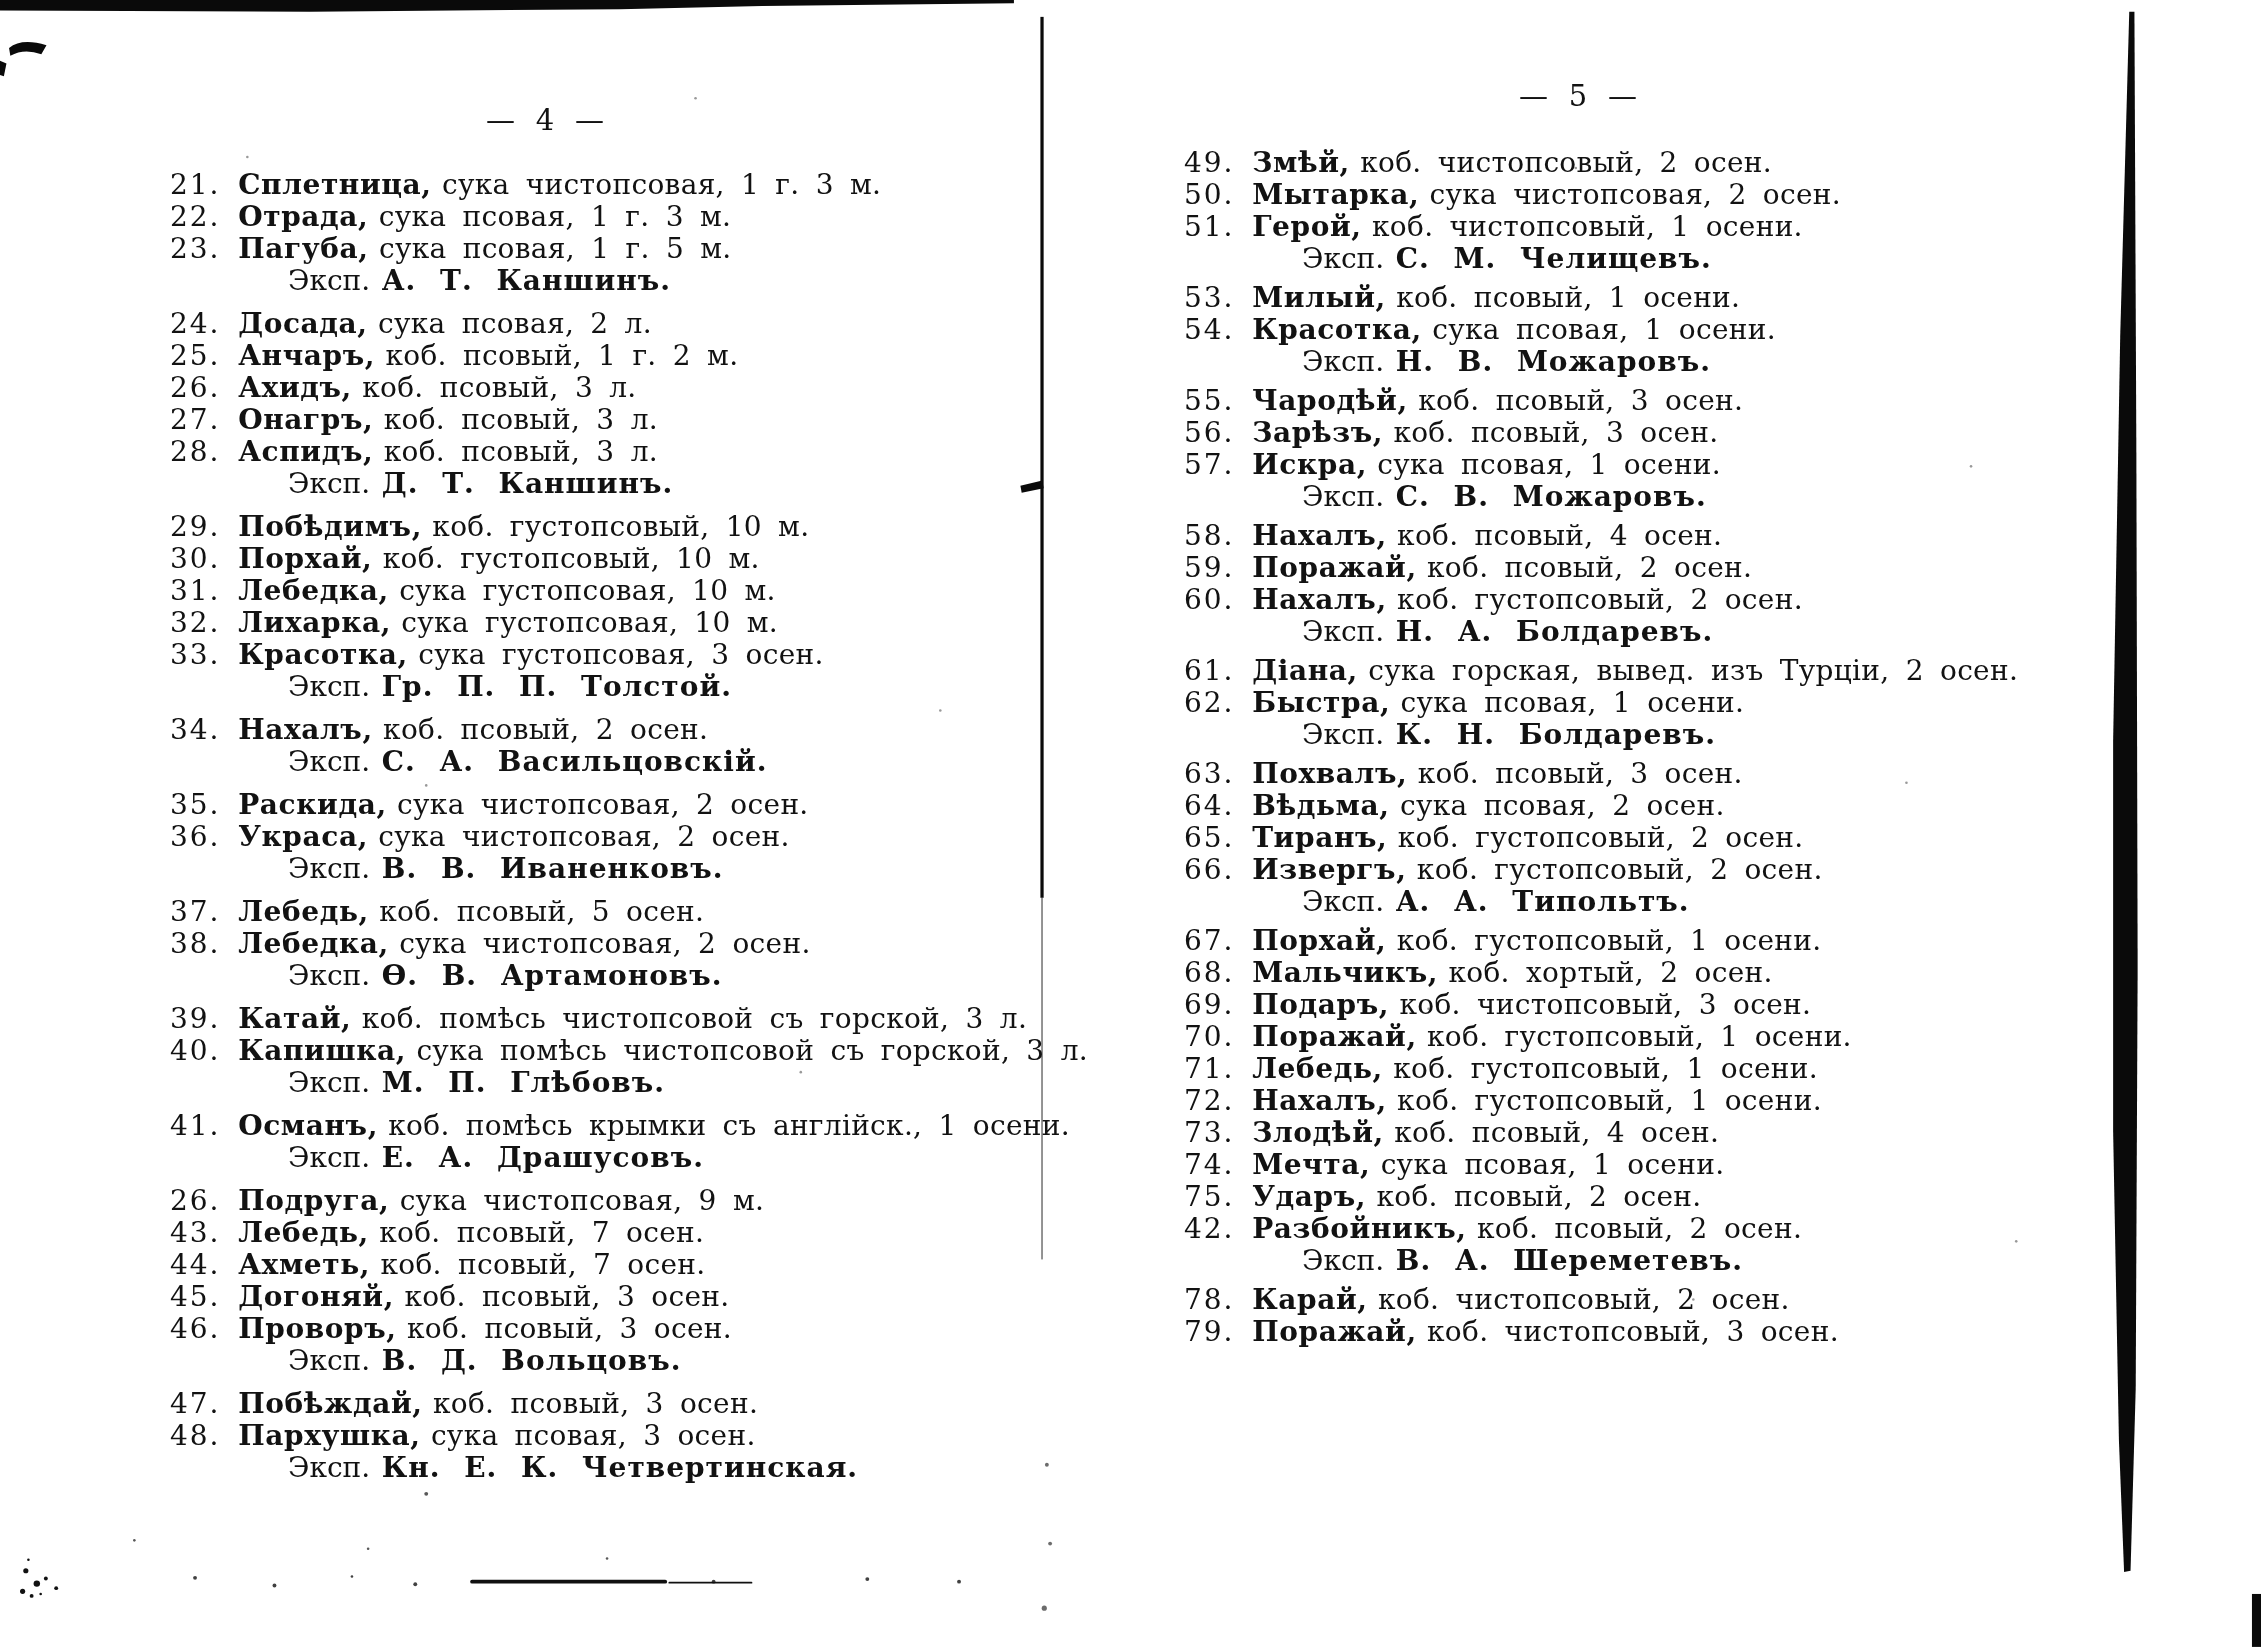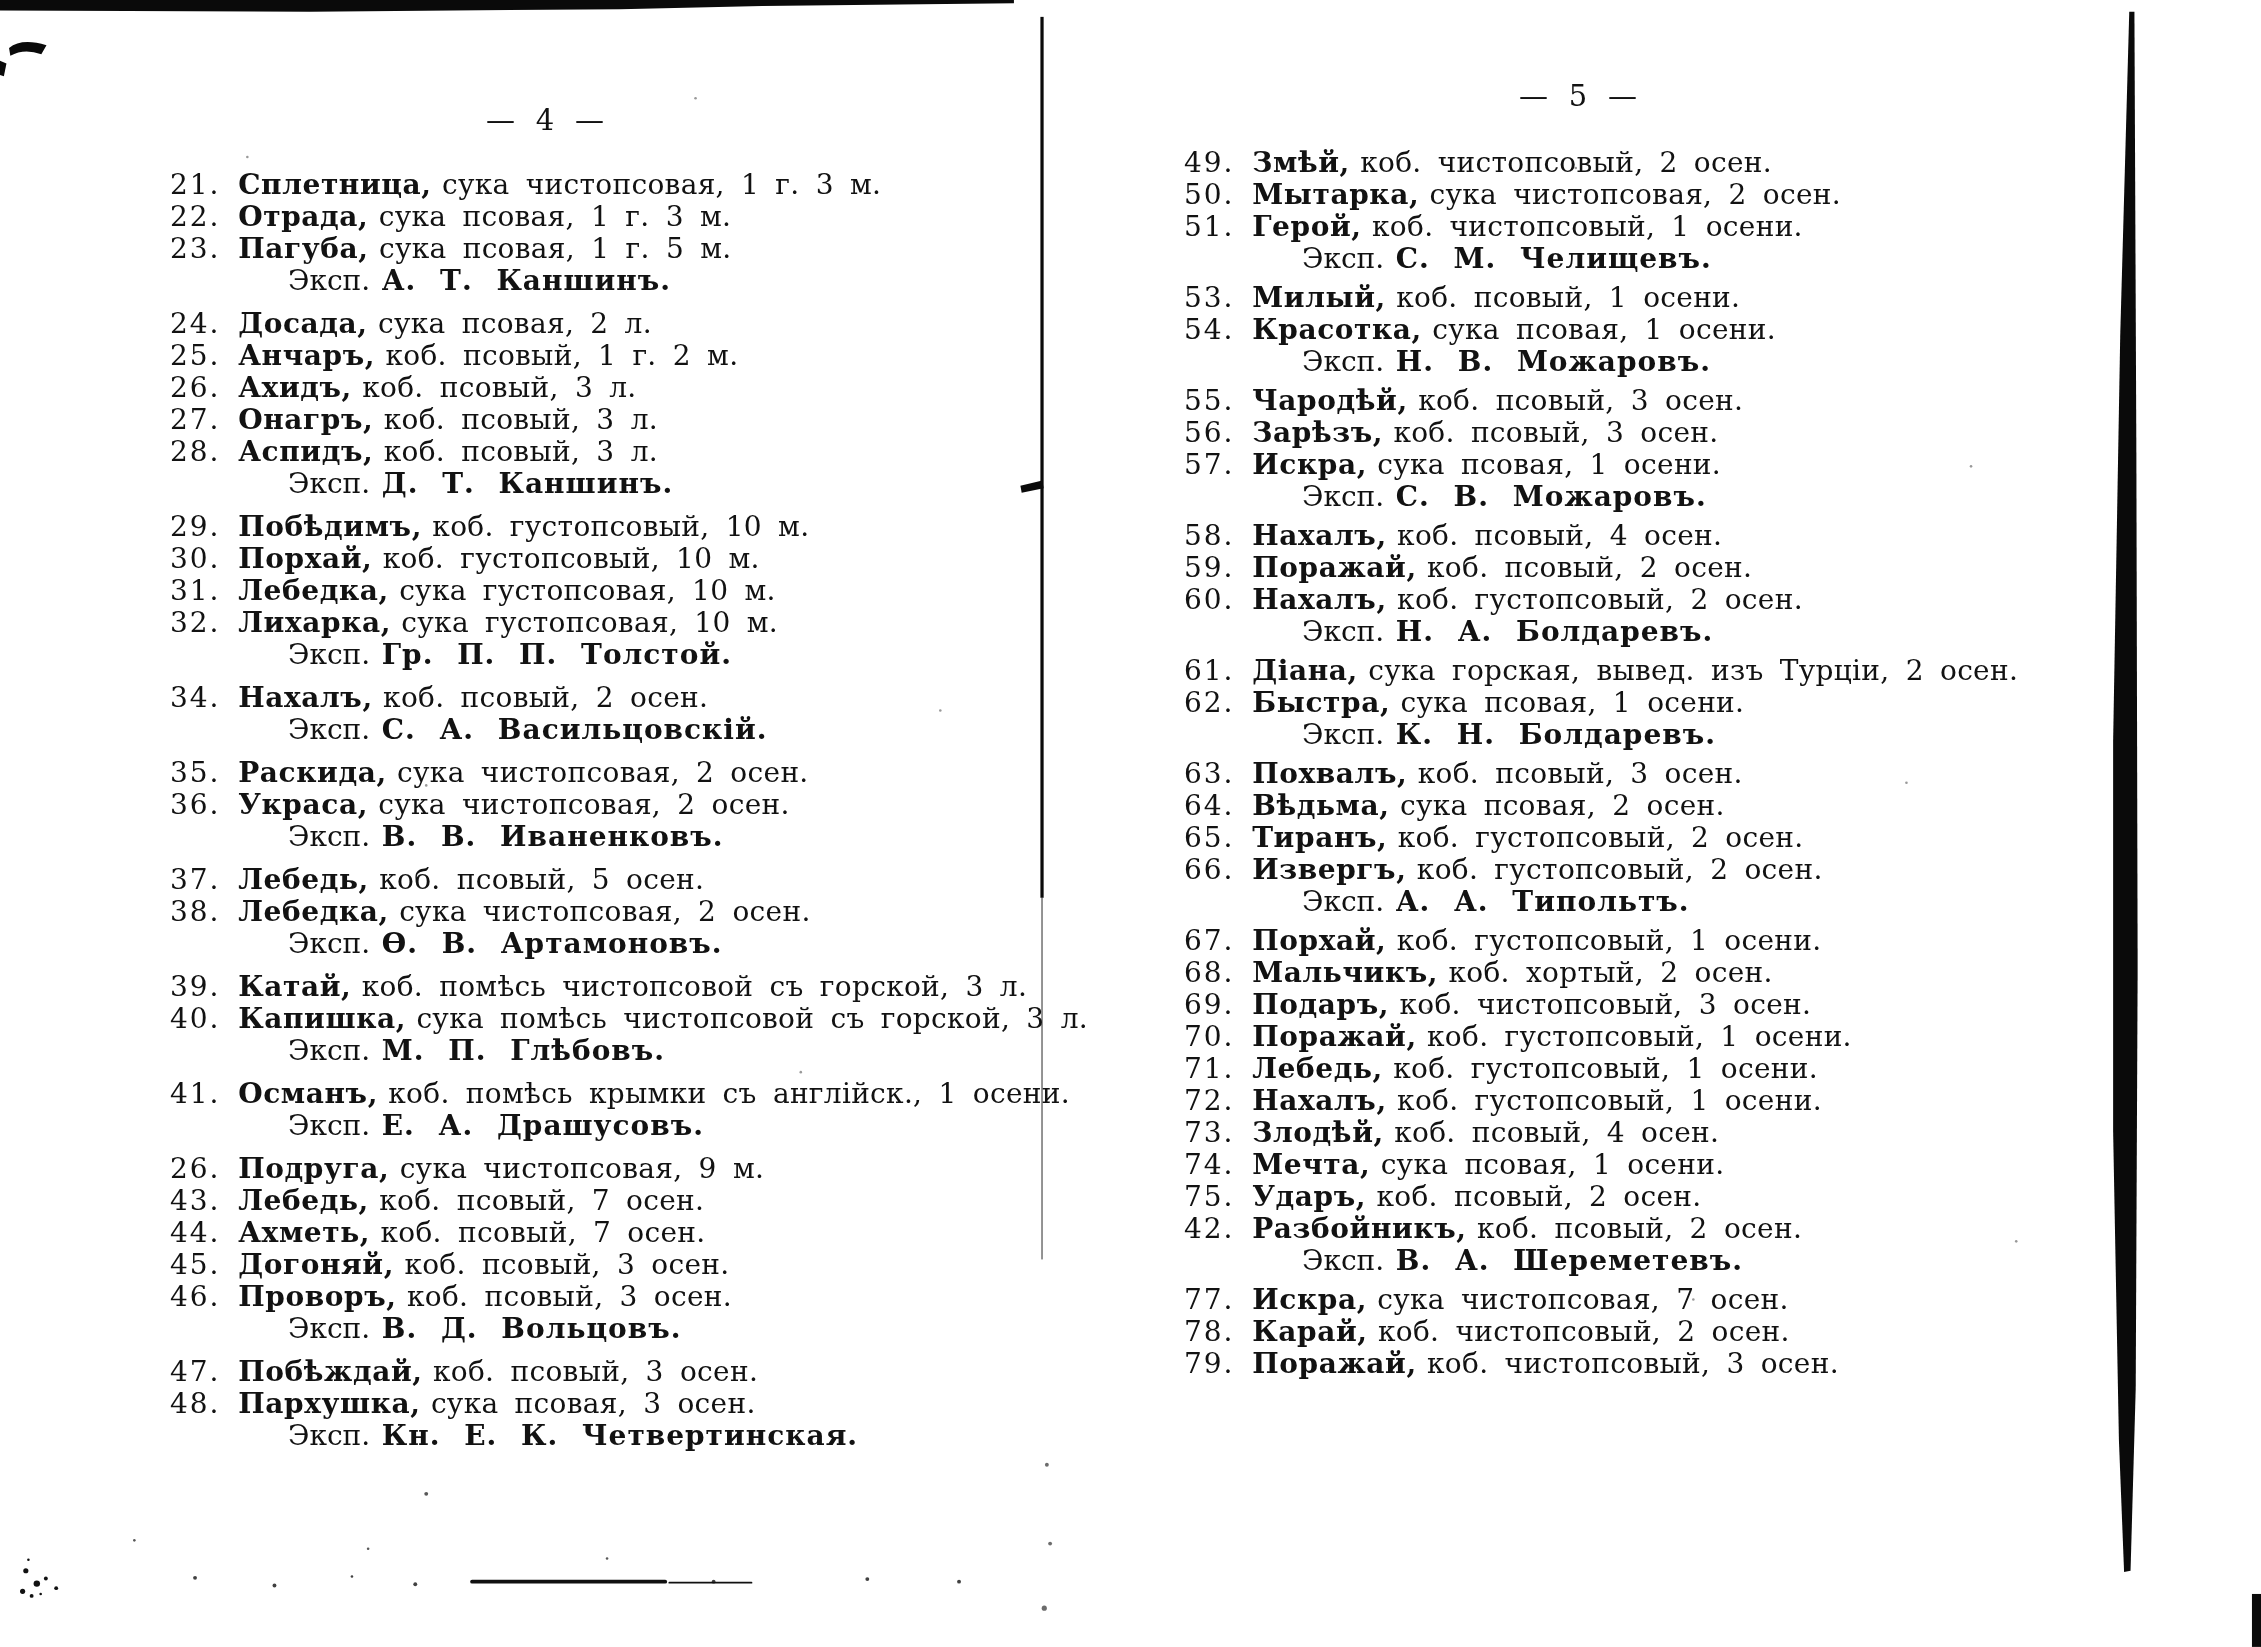--- a/index.html
+++ b/index.html
@@ -135,20 +135,21 @@
         <div class="line entry"><span class="num">26.</span><span class="dogname">Ахидъ,</span><span class="desc">коб. псовый, 3 л.</span></div>
         <div class="line entry"><span class="num">27.</span><span class="dogname">Онагръ,</span><span class="desc">коб. псовый, 3 л.</span></div>
         <div class="line entry"><span class="num">28.</span><span class="dogname">Аспидъ,</span><span class="desc">коб. псовый, 3 л.</span></div>
         <div class="line exh"><span class="exh-label">Эксп.</span><span class="exh-name">Д. Т. Каншинъ.</span></div>
       </div>
       <div class="group">
         <div class="line entry"><span class="num">29.</span><span class="dogname">Побѣдимъ,</span><span class="desc">коб. густопсовый, 10 м.</span></div>
         <div class="line entry"><span class="num">30.</span><span class="dogname">Порхай,</span><span class="desc">коб. густопсовый, 10 м.</span></div>
         <div class="line entry"><span class="num">31.</span><span class="dogname">Лебедка,</span><span class="desc">сука густопсовая, 10 м.</span></div>
         <div class="line entry"><span class="num">32.</span><span class="dogname">Лихарка,</span><span class="desc">сука густопсовая, 10 м.</span></div>
+        <div class="line entry"><span class="num">33.</span><span class="dogname">Красотка,</span><span class="desc">сука густопсовая, 3 осен.</span></div>
         <div class="line exh"><span class="exh-label">Эксп.</span><span class="exh-name">Гр. П. П. Толстой.</span></div>
       </div>
       <div class="group">
         <div class="line entry"><span class="num">34.</span><span class="dogname">Нахалъ,</span><span class="desc">коб. псовый, 2 осен.</span></div>
         <div class="line exh"><span class="exh-label">Эксп.</span><span class="exh-name">С. А. Васильцовскій.</span></div>
       </div>
       <div class="group">
         <div class="line entry"><span class="num">35.</span><span class="dogname">Раскида,</span><span class="desc">сука чистопсовая, 2 осен.</span></div>
         <div class="line entry"><span class="num">36.</span><span class="dogname">Украса,</span><span class="desc">сука чистопсовая, 2 осен.</span></div>
         <div class="line exh"><span class="exh-label">Эксп.</span><span class="exh-name">В. В. Иваненковъ.</span></div>
@@ -226,20 +227,19 @@
         <div class="line entry"><span class="num">70.</span><span class="dogname">Поражай,</span><span class="desc">коб. густопсовый, 1 осени.</span></div>
         <div class="line entry"><span class="num">71.</span><span class="dogname">Лебедь,</span><span class="desc">коб. густопсовый, 1 осени.</span></div>
         <div class="line entry"><span class="num">72.</span><span class="dogname">Нахалъ,</span><span class="desc">коб. густопсовый, 1 осени.</span></div>
         <div class="line entry"><span class="num">73.</span><span class="dogname">Злодѣй,</span><span class="desc">коб. псовый, 4 осен.</span></div>
         <div class="line entry"><span class="num">74.</span><span class="dogname">Мечта,</span><span class="desc">сука псовая, 1 осени.</span></div>
         <div class="line entry"><span class="num">75.</span><span class="dogname">Ударъ,</span><span class="desc">коб. псовый, 2 осен.</span></div>
         <div class="line entry"><span class="num">42.</span><span class="dogname">Разбойникъ,</span><span class="desc">коб. псовый, 2 осен.</span></div>
         <div class="line exh"><span class="exh-label">Эксп.</span><span class="exh-name">В. А. Шереметевъ.</span></div>
       </div>
       <div class="group">
-        <div class="line entry"><span class="num">77.</span><span class="dogname">Искра,</span><span class="desc">сука чистопсовая, 7 осен.</span></div>
         <div class="line entry"><span class="num">78.</span><span class="dogname">Карай,</span><span class="desc">коб. чистопсовый, 2 осен.</span></div>
         <div class="line entry"><span class="num">79.</span><span class="dogname">Поражай,</span><span class="desc">коб. чистопсовый, 3 осен.</span></div>
       </div>
     </div>
 
 </div>
 
 
 </body></html>

